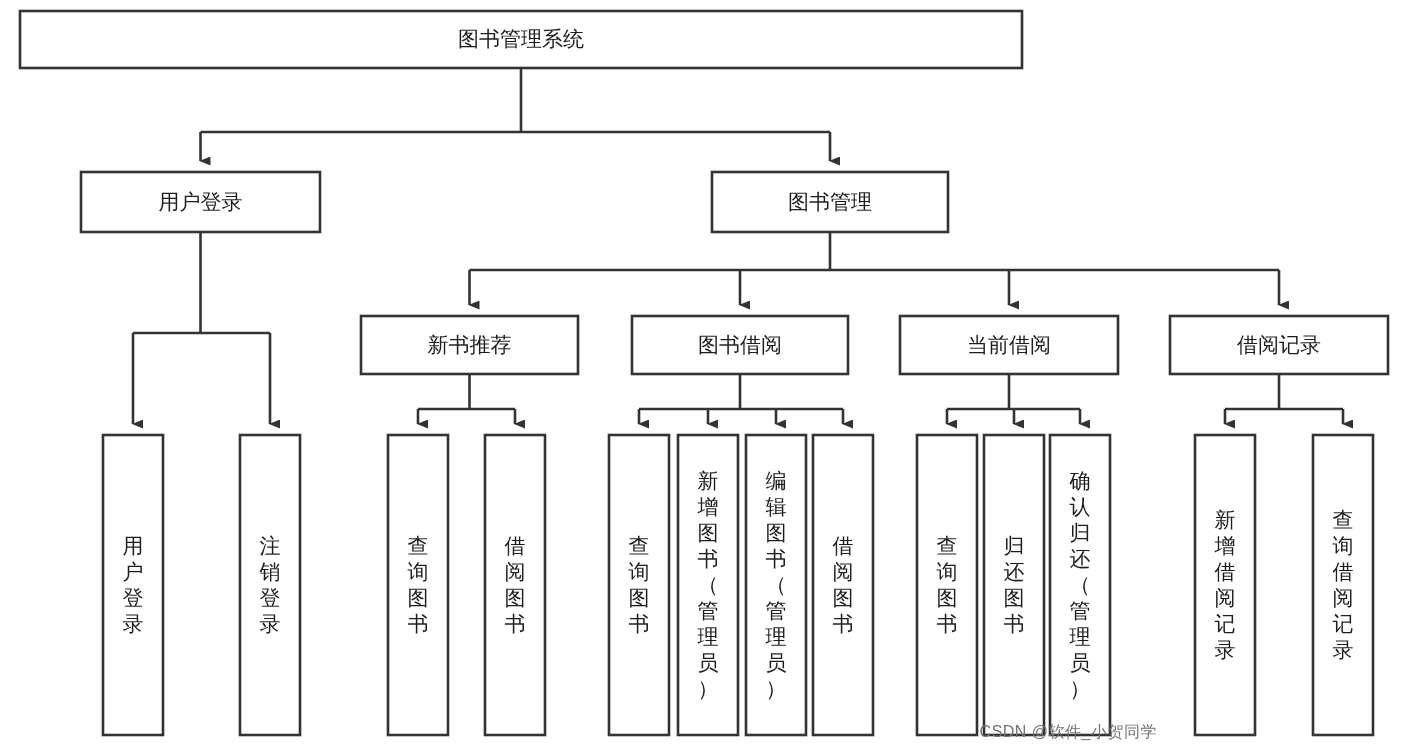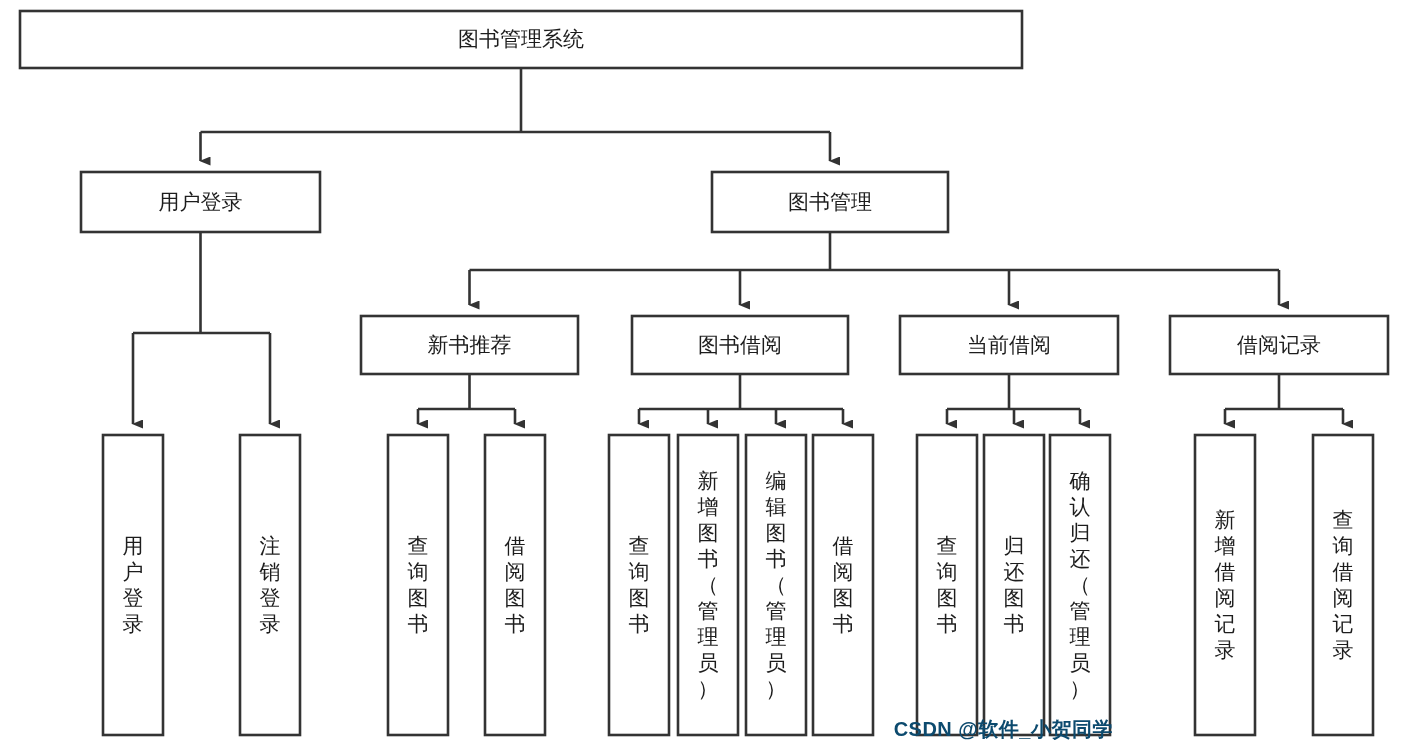--- a/index.html
+++ b/index.html
@@ -1,28 +1,28 @@
 <!DOCTYPE html>
 <html><head>
 <meta charset="utf-8">
 <style>
   html,body{margin:0;padding:0;background:#ffffff;}
   body{width:1405px;height:747px;overflow:hidden;
        font-family:"Liberation Sans","DejaVu Sans",sans-serif;}
-  #stage{position:relative;width:1121px;height:747px;background:#fff;}
+  #stage{position:relative;width:1121px;height:747px;background:#fff;padding-left:44px;}
   svg{position:absolute;left:0;top:0;width:1405px;height:747px;}
   .node-rect{fill:#ffffff;stroke:#333333;stroke-width:2.6;}
   .conn{stroke:#333333;stroke-width:2.6;fill:none;}
   .node-label-h{font-size:21px;fill:#1d1d1d;text-anchor:middle;
                 dominant-baseline:middle;font-family:"Liberation Sans","DejaVu Sans",sans-serif;}
   .node-label-v{font-size:21px;fill:#1d1d1d;text-anchor:middle;
                 font-family:"Liberation Sans","DejaVu Sans",sans-serif;}
-  .watermark{position:absolute;right:8px;bottom:4px;font-size:20px;color:#0c4a6e;
+  .watermark{position:absolute;right:8px;bottom:4px;font-size:16px;color:#737373;
              letter-spacing:.5px;white-space:nowrap;
-             font-family:"Liberation Sans","DejaVu Sans",sans-serif;font-weight:bold;}
+             font-family:"Liberation Sans","DejaVu Sans",sans-serif;}
 </style>
 </head>
 <body>
 
 <div id="stage">
 
   <svg viewBox="0 0 1405 747">
     <defs>
       <marker id="arrowhead" markerWidth="9" markerHeight="11" refX="4.5" refY="10" orient="auto" markerUnits="userSpaceOnUse">
         <polygon points="0,0 9,0 4.5,11" fill="#333333"></polygon>

